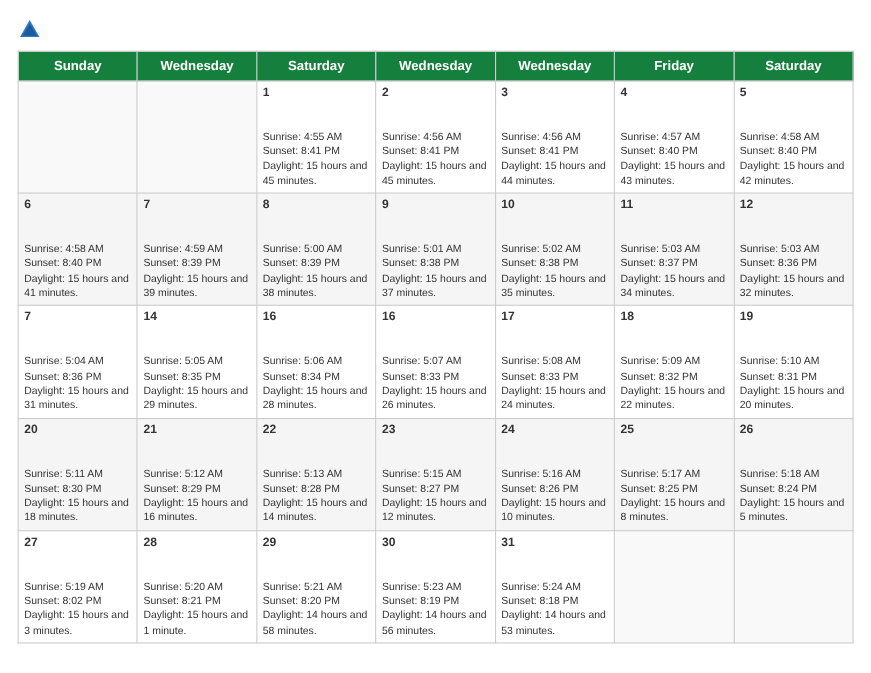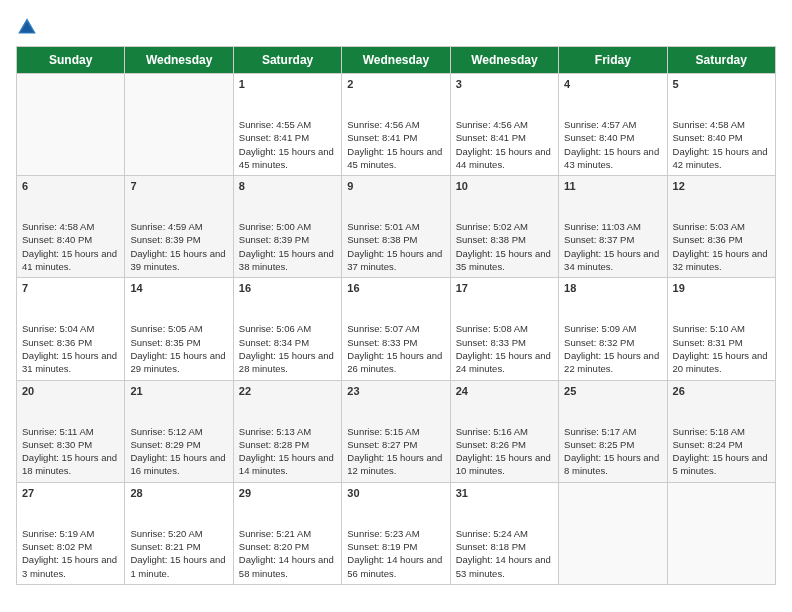--- a/index.html
+++ b/index.html
@@ -191,21 +191,21 @@
 Daylight: 15 hours and 37 minutes.</div>
         </td>
         <td>
           <span class="day-number">10</span>
           <div class="day-info">Sunrise: 5:02 AM
 Sunset: 8:38 PM
 Daylight: 15 hours and 35 minutes.</div>
         </td>
         <td>
           <span class="day-number">11</span>
-          <div class="day-info">Sunrise: 11:03 AM
+          <div class="day-info">Sunrise: 5:03 AM
 Sunset: 8:37 PM
 Daylight: 15 hours and 34 minutes.</div>
         </td>
         <td>
           <span class="day-number">12</span>
           <div class="day-info">Sunrise: 5:03 AM
 Sunset: 8:36 PM
 Daylight: 15 hours and 32 minutes.</div>
         </td>
       </tr>

